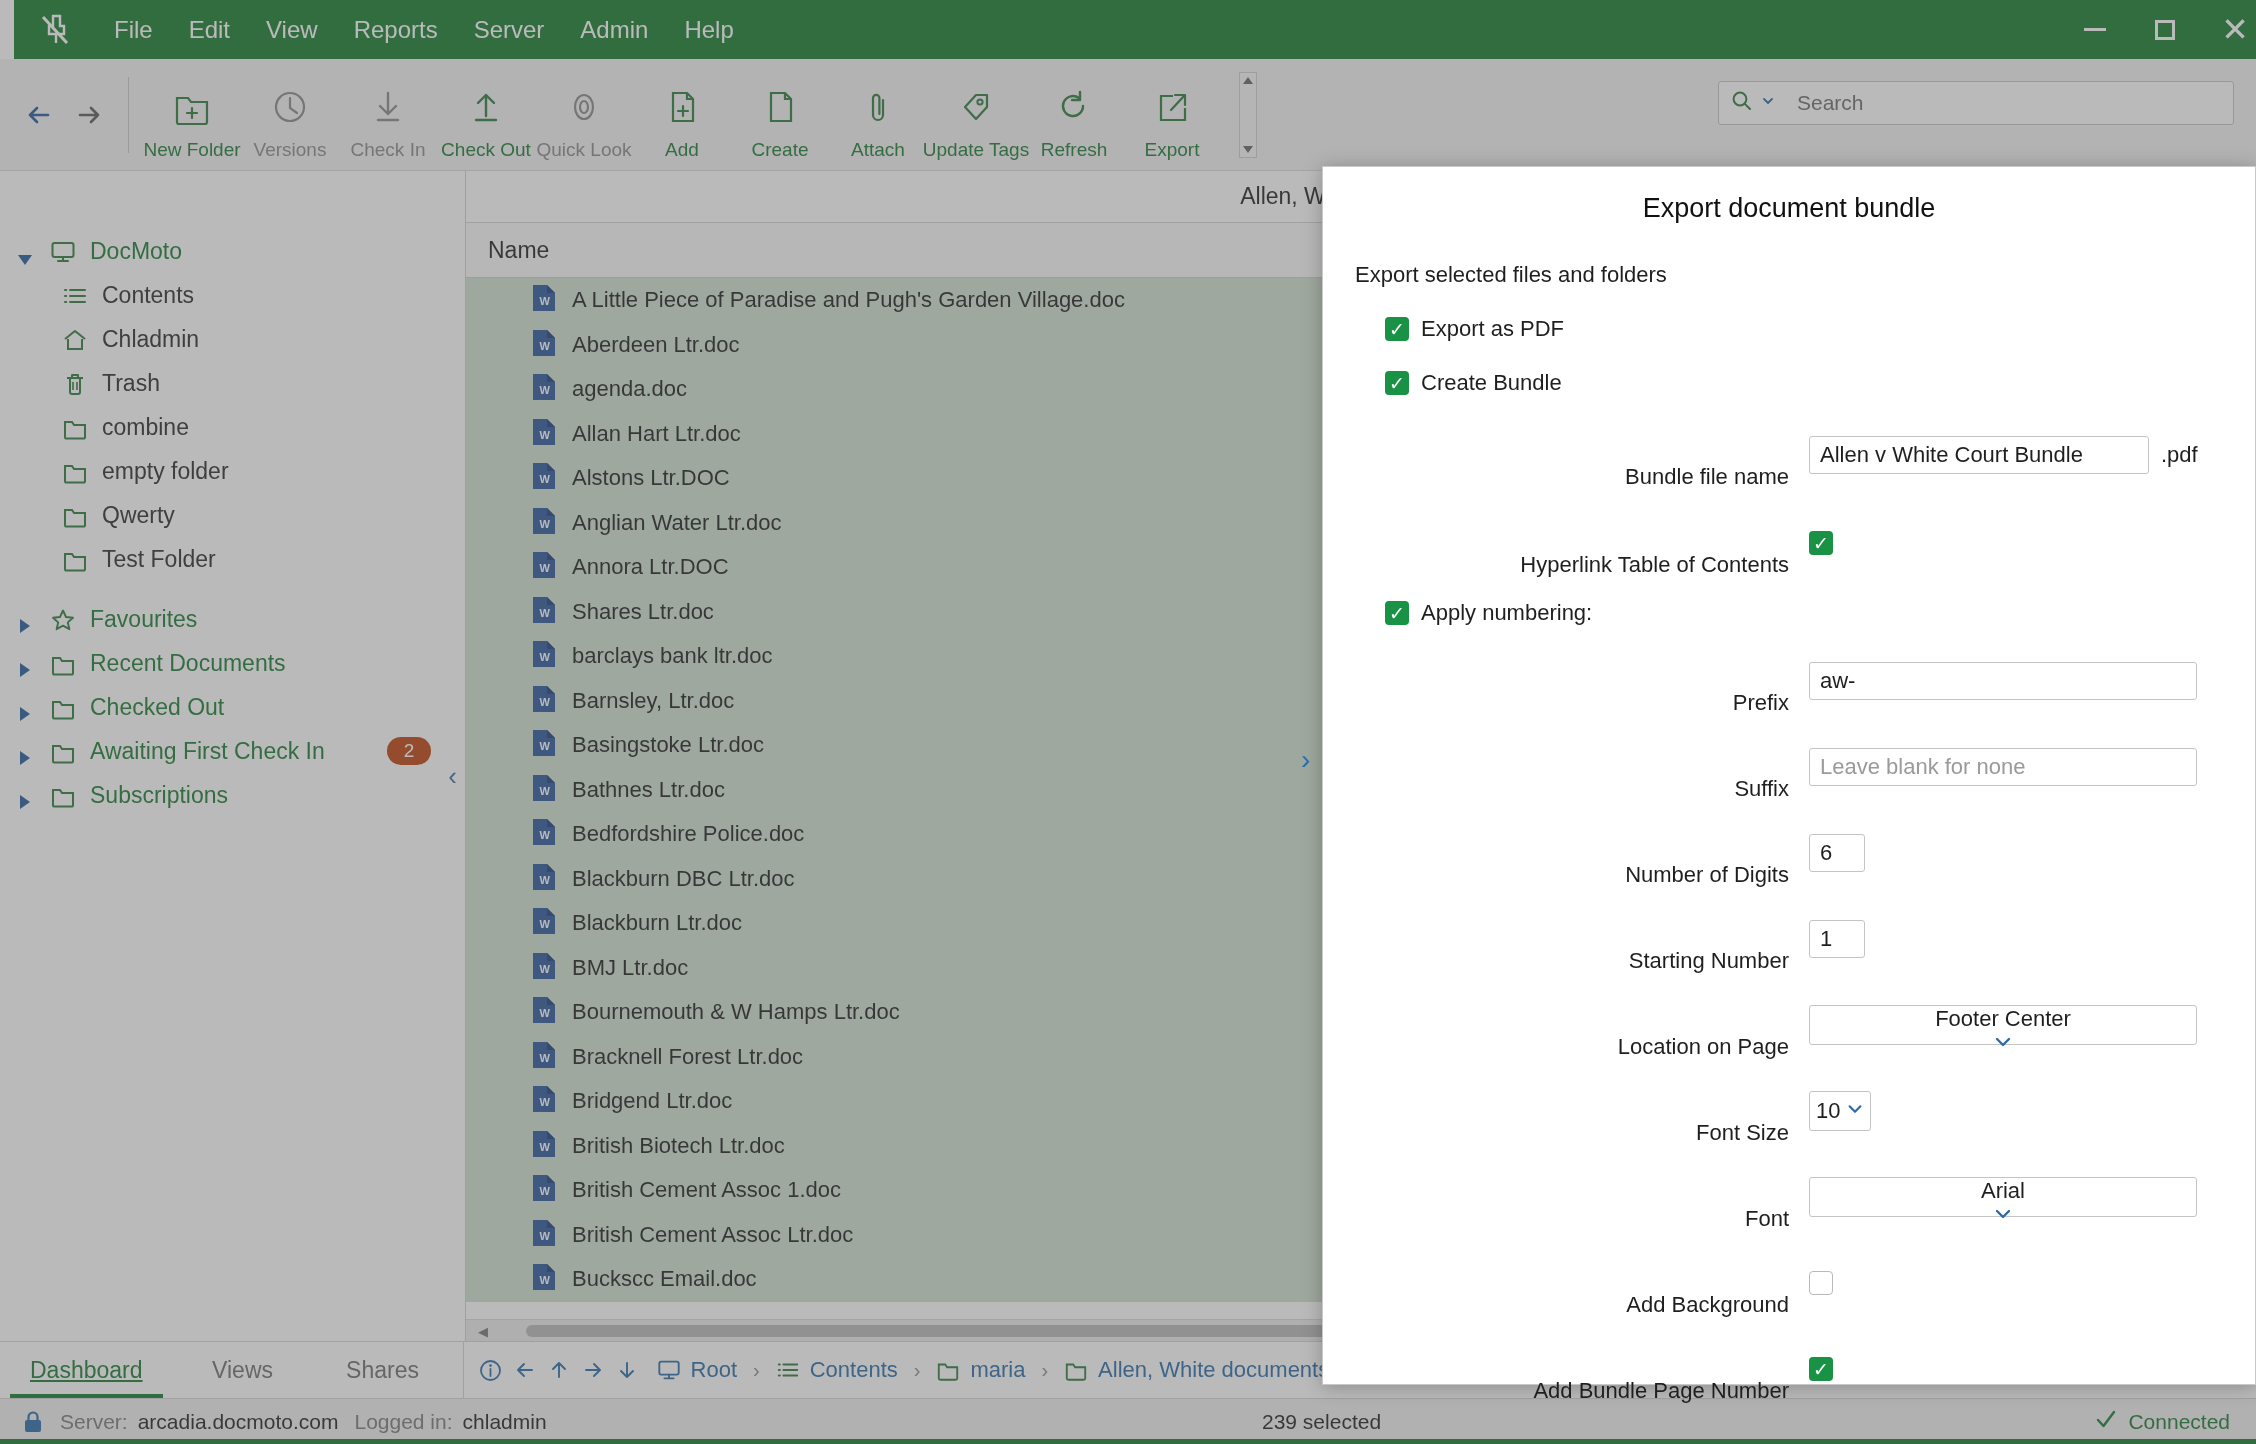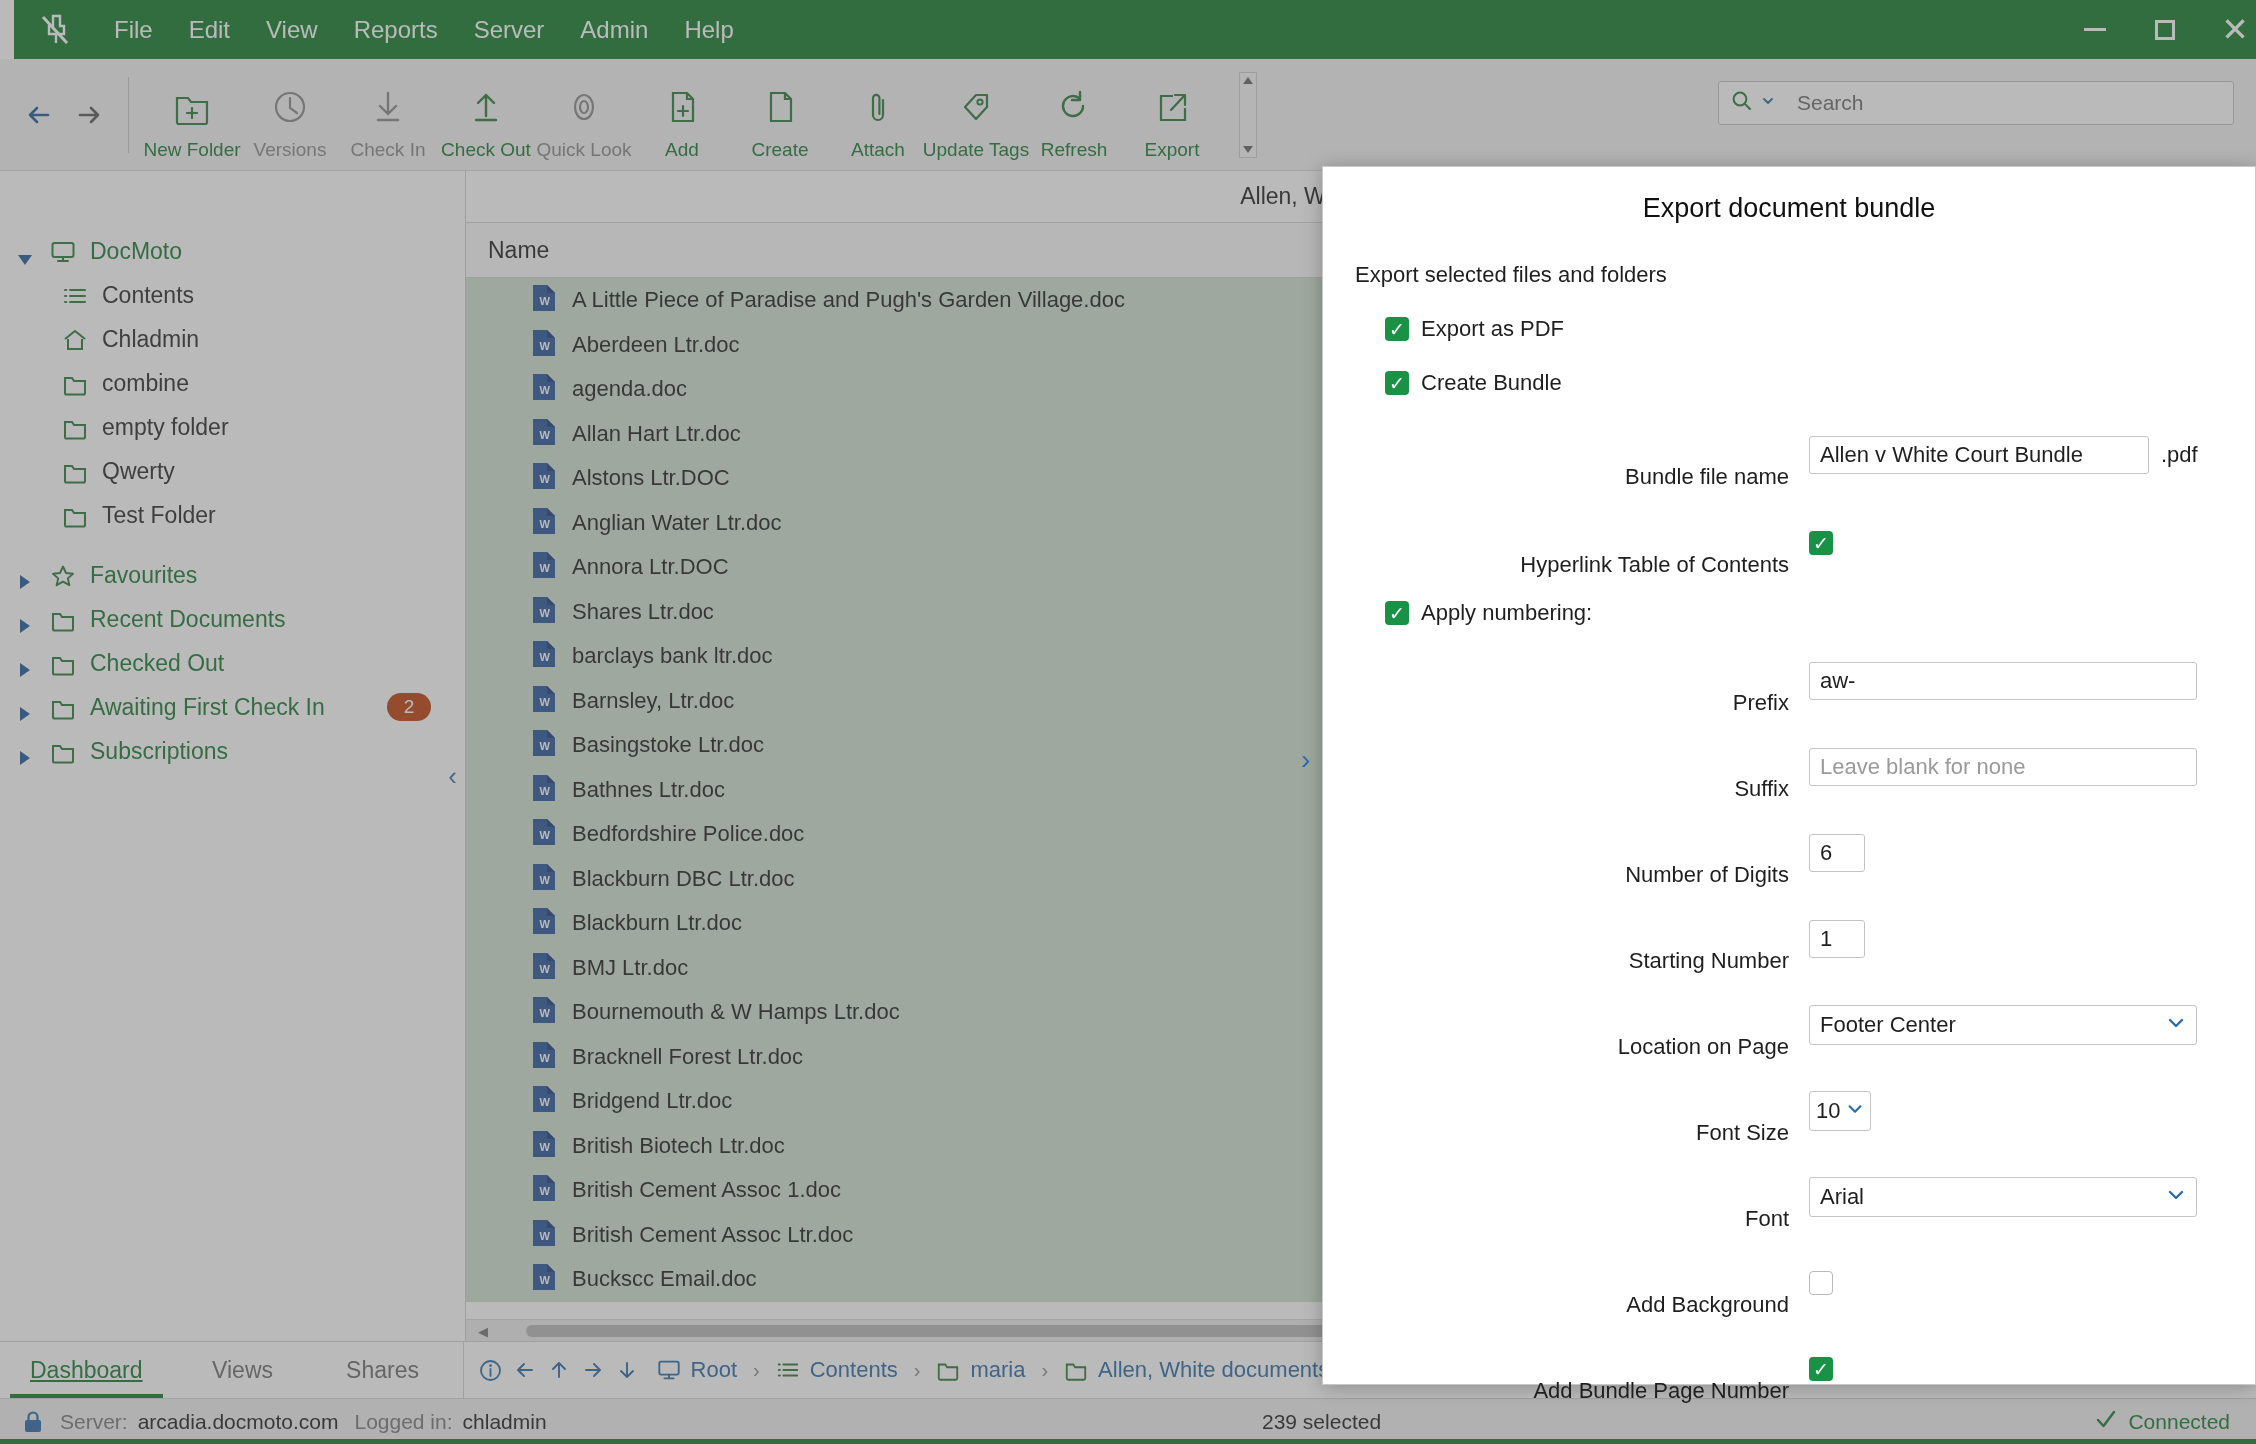--- a/index.html
+++ b/index.html
@@ -251,21 +251,21 @@
   }
   .inp.ph { color: #9a9a9a; }
   .w-bundle { width: 340px; }
   .w-wide { width: 388px; }
   .w-num { width: 56px; }
   .sel {
     height: 40px; border: 1px solid #c4c4c4; border-radius: 3px;
     background: #fff; display: flex; align-items: center; justify-content: space-between;
     padding: 0 10px; font-size: 22px; color: #1f1f1f;
   }
-  .sel-wide { width: 388px; }
+  .sel-wide { width: 388px; flex-direction: column; }
   .sel-sm { width: 62px; padding: 0 6px; }
   .chev-dn { color: #2a6ca8; font-size: 21px; font-weight: bold; }
   .suffix-pdf { font-size: 22px; color: #1f1f1f; margin-left: 12px; }
 
   .export-btn {
     margin: 42px 0 0 32px;
     width: 230px; height: 46px;
     background: #0f7a35; color: #ffffff;
     border: none; border-radius: 3px;
     font-size: 23px; font-family: "Liberation Sans", sans-serif;
@@ -496,20 +496,29 @@
       <div class="tree-row indent-1">
         <span class="tree-ico">
           <svg width="26" height="26" viewBox="0 0 26 26">
               <path d="M3 12 L13 4 L23 12" fill="none" stroke="#2a7a3a" stroke-width="2" stroke-linejoin="round"></path>
               <path d="M6 12 v10 h14 v-10" fill="none" stroke="#2a7a3a" stroke-width="2"></path>
             </svg>
         </span>
         <span class="tree-label lbl-dark">Chladmin</span>
       </div>
 
+      <div class="tree-row indent-1">
+        <span class="tree-ico">
+          <svg width="26" height="26" viewBox="0 0 26 26">
+              <path d="M5 7 h16 M8 7 v14 a2 2 0 0 0 2 2 h6 a2 2 0 0 0 2 -2 V7 M10 7 V4 h6 v3" fill="none" stroke="#2a7a3a" stroke-width="2" stroke-linejoin="round"></path>
+              <path d="M11 11 v8 M15 11 v8" stroke="#2a7a3a" stroke-width="1.6"></path>
+            </svg>
+        </span>
+        <span class="tree-label lbl-dark">Trash</span>
+      </div>
 
       <div class="tree-row indent-1">
         <span class="tree-ico">
           <svg width="26" height="26" viewBox="0 0 26 26">
               <path d="M3 7 h7 l2 3 h11 v12 a1.6 1.6 0 0 1 -1.6 1.6 H4.6 A1.6 1.6 0 0 1 3 22 Z" fill="none" stroke="#2a7a3a" stroke-width="2"></path>
             </svg>
         </span>
         <span class="tree-label lbl-dark">combine</span>
       </div>
 

